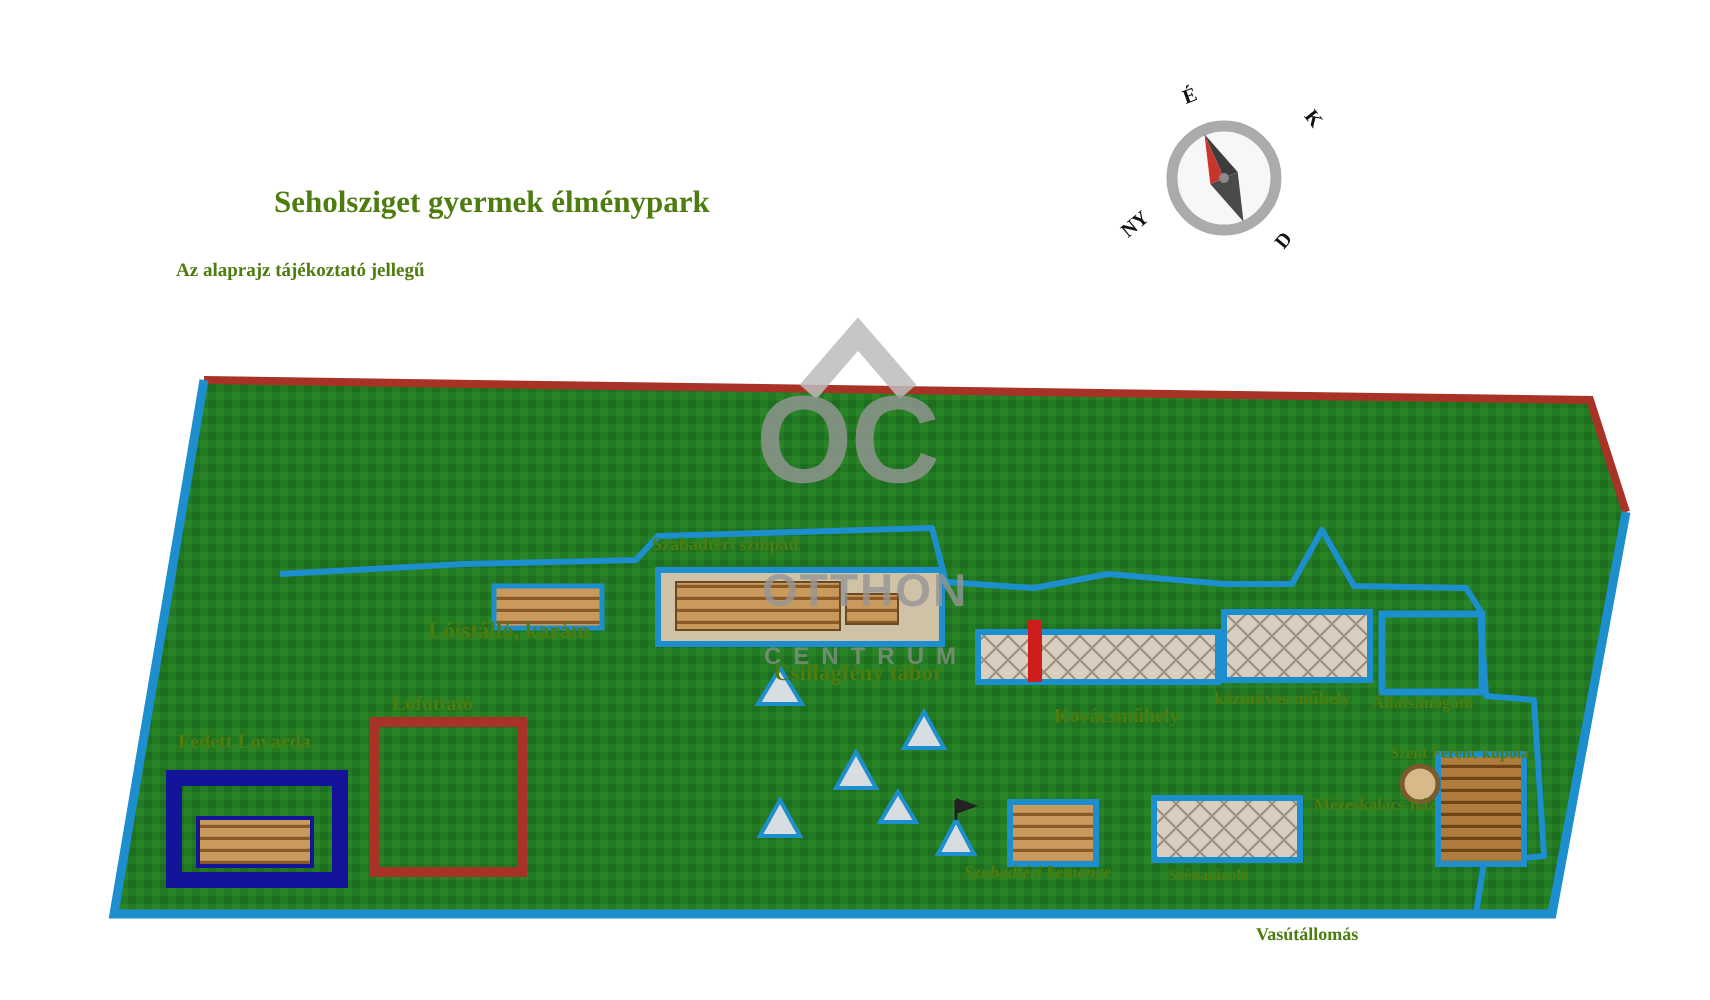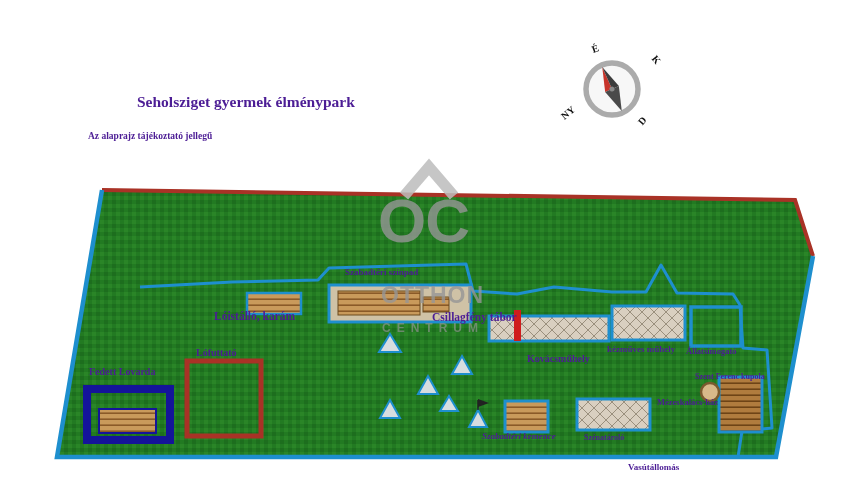--- a/index.html
+++ b/index.html
@@ -5,29 +5,29 @@
   html,body { margin:0; padding:0; background:#ffffff; }
   .canvas {
     position:relative; width:855px; height:500px; background:#ffffff;
     font-family:"Liberation Serif", serif; overflow:hidden;
   }
   svg.layer { position:absolute; left:0; top:0; }
   #structures { z-index:3; }
   #base { z-index:1; }
 
   .lbl {
-    position:absolute; font-weight:bold; color:#4c1d95;
+    position:absolute; font-weight:bold; color:#4d7c0f;
     white-space:nowrap; line-height:1; z-index:5;
   }
   #hdr-title      { left:137px; top:94px;  font-size:15.5px; }
   #hdr-disclaimer { left:88px;  top:132px; font-size:9.5px; }
   #lbl-park-title { left:369px; top:236px; font-size:17px; color:#0d0d0d; }
-  #lbl-stage      { left:326px; top:268px; font-size:9px;padding-left:19px; }
+  #lbl-stage      { left:326px; top:268px; font-size:9px; }
   #lbl-stable     { left:214px; top:311px; font-size:11.5px; }
-  #lbl-camp       { left:387px; top:312px; font-size:11.5px;margin-left:45px; }
+  #lbl-camp       { left:387px; top:332px; font-size:11.5px; }
   #lbl-horserun   { left:196px; top:348px; font-size:10px; }
   #lbl-lovarda    { left:89px;  top:367px; font-size:10px; }
   #lbl-blacksmith { left:527px; top:354px; font-size:10px; }
   #lbl-craft      { left:607px; top:345px; font-size:9px; }
   #lbl-petting    { left:686px; top:347px; font-size:8.5px; }
   #lbl-dome       { left:695px; top:373px; font-size:8px; }
   #lbl-gingerbread{ left:657px; top:398px; font-size:8.5px; }
   #lbl-oven       { left:482px; top:432px; font-size:9px;font-style:italic; }
   #lbl-hay        { left:584px; top:434px; font-size:8px; }
   #lbl-train      { left:628px; top:443px; font-size:9px;margin-top:20px; }

